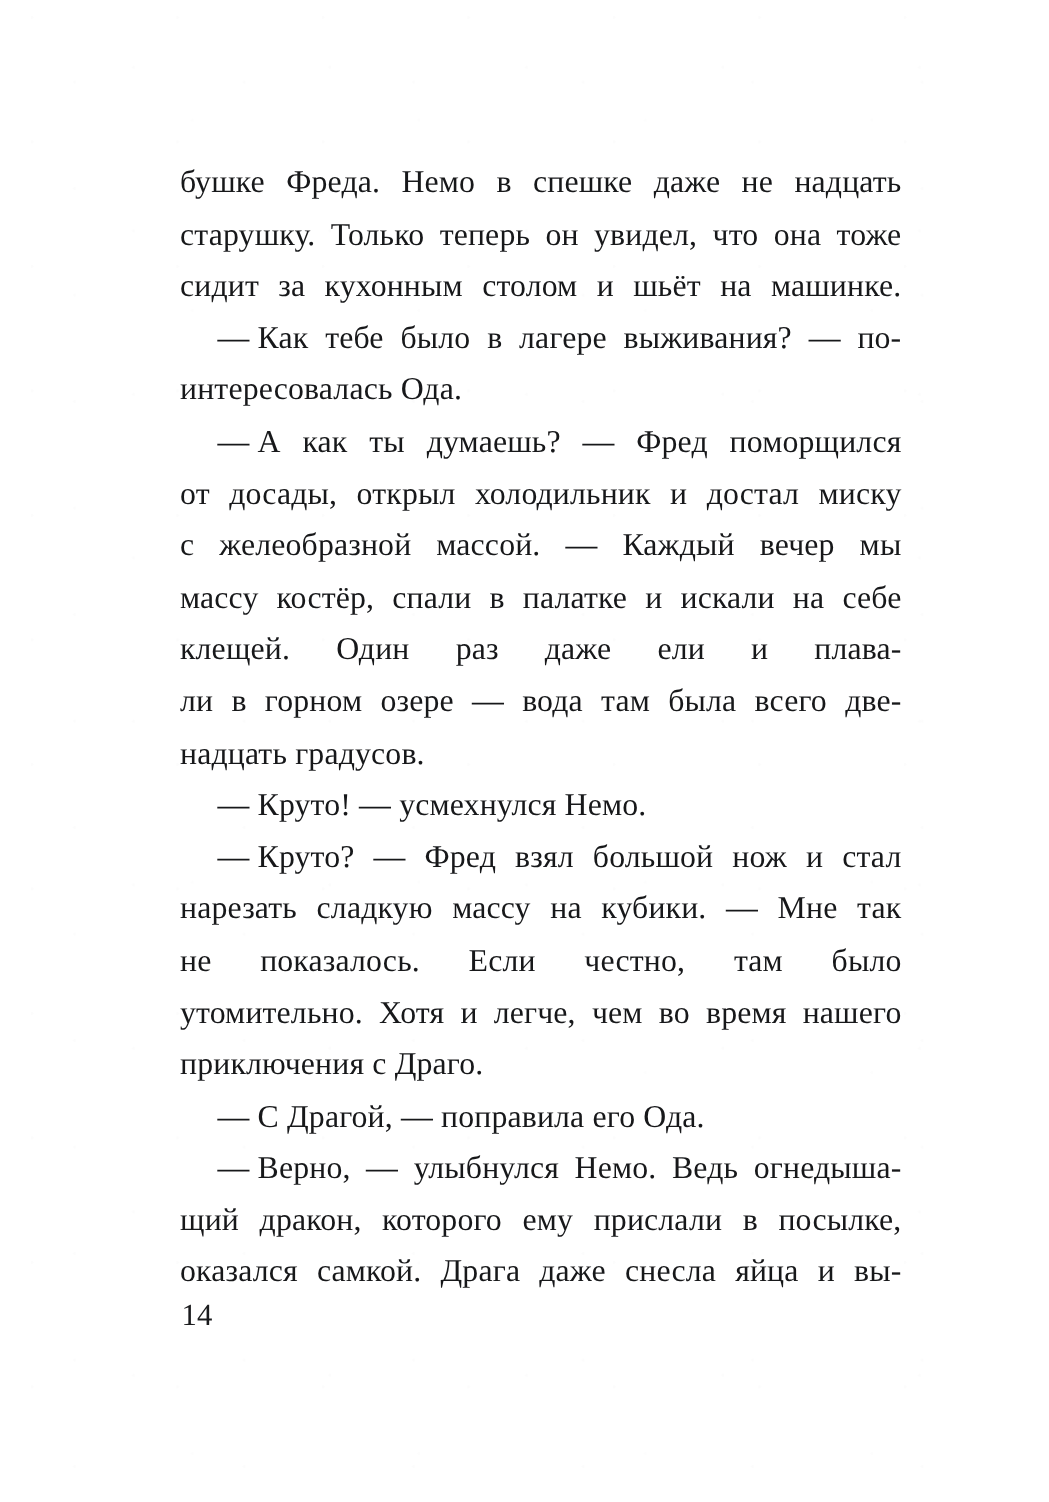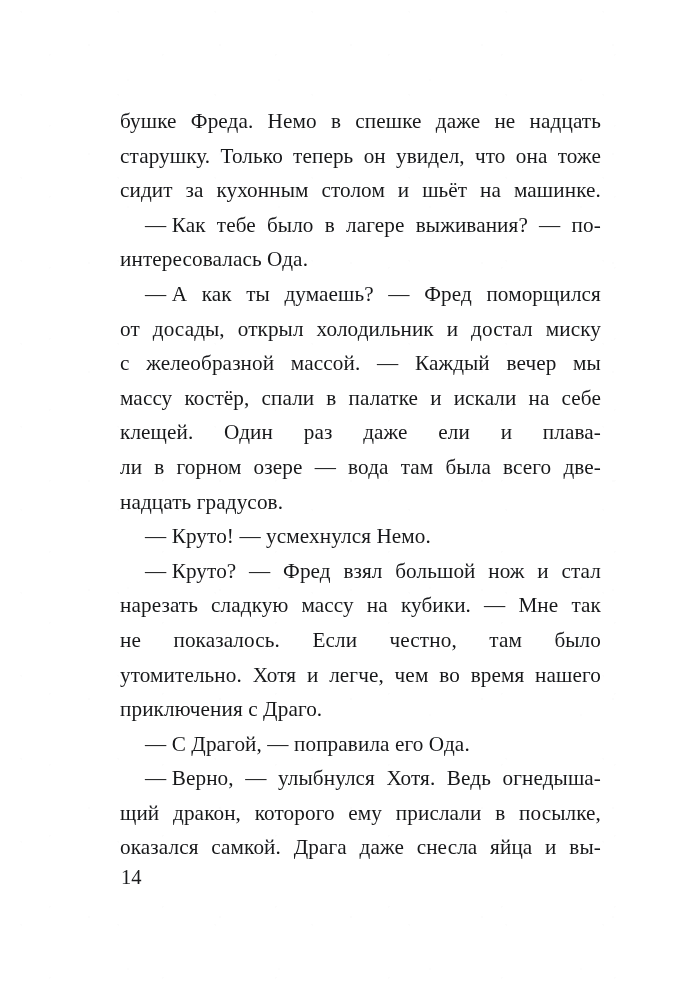--- a/index.html
+++ b/index.html
@@ -227,21 +227,21 @@
       <div class="line flush">приключения с Драго.</div>
     </div>
     <div class="paragraph">
       <div class="line flush indent"><span>— С </span><span class="it">Драгой</span><span>, — поправила его Ода.</span></div>
     </div>
     <div class="paragraph">
       <div class="line just indent">
         <span>— Верно,</span>
         <span>—</span>
         <span>улыбнулся</span>
-        <span>Хотя.</span>
+        <span>Немо.</span>
         <span>Ведь</span>
         <span>огнедыша-</span>
       </div>
       <div class="line just">
         <span>щий</span>
         <span>дракон,</span>
         <span>которого</span>
         <span>ему</span>
         <span>прислали</span>
         <span>в</span>

